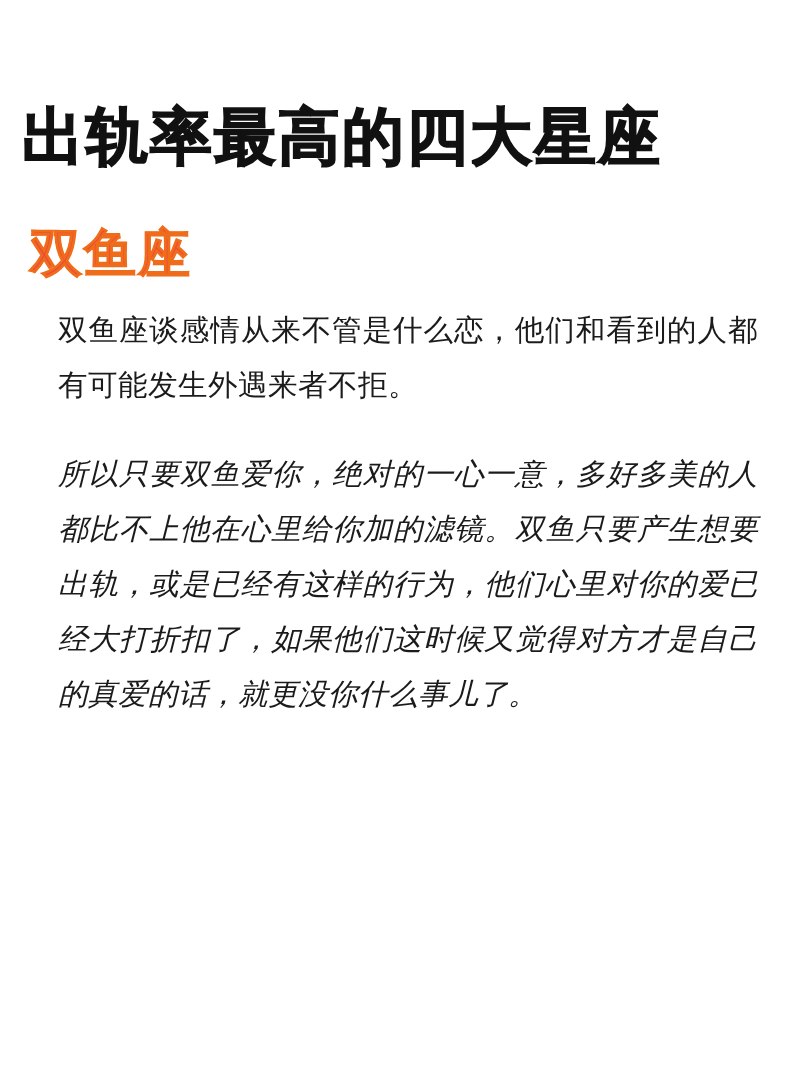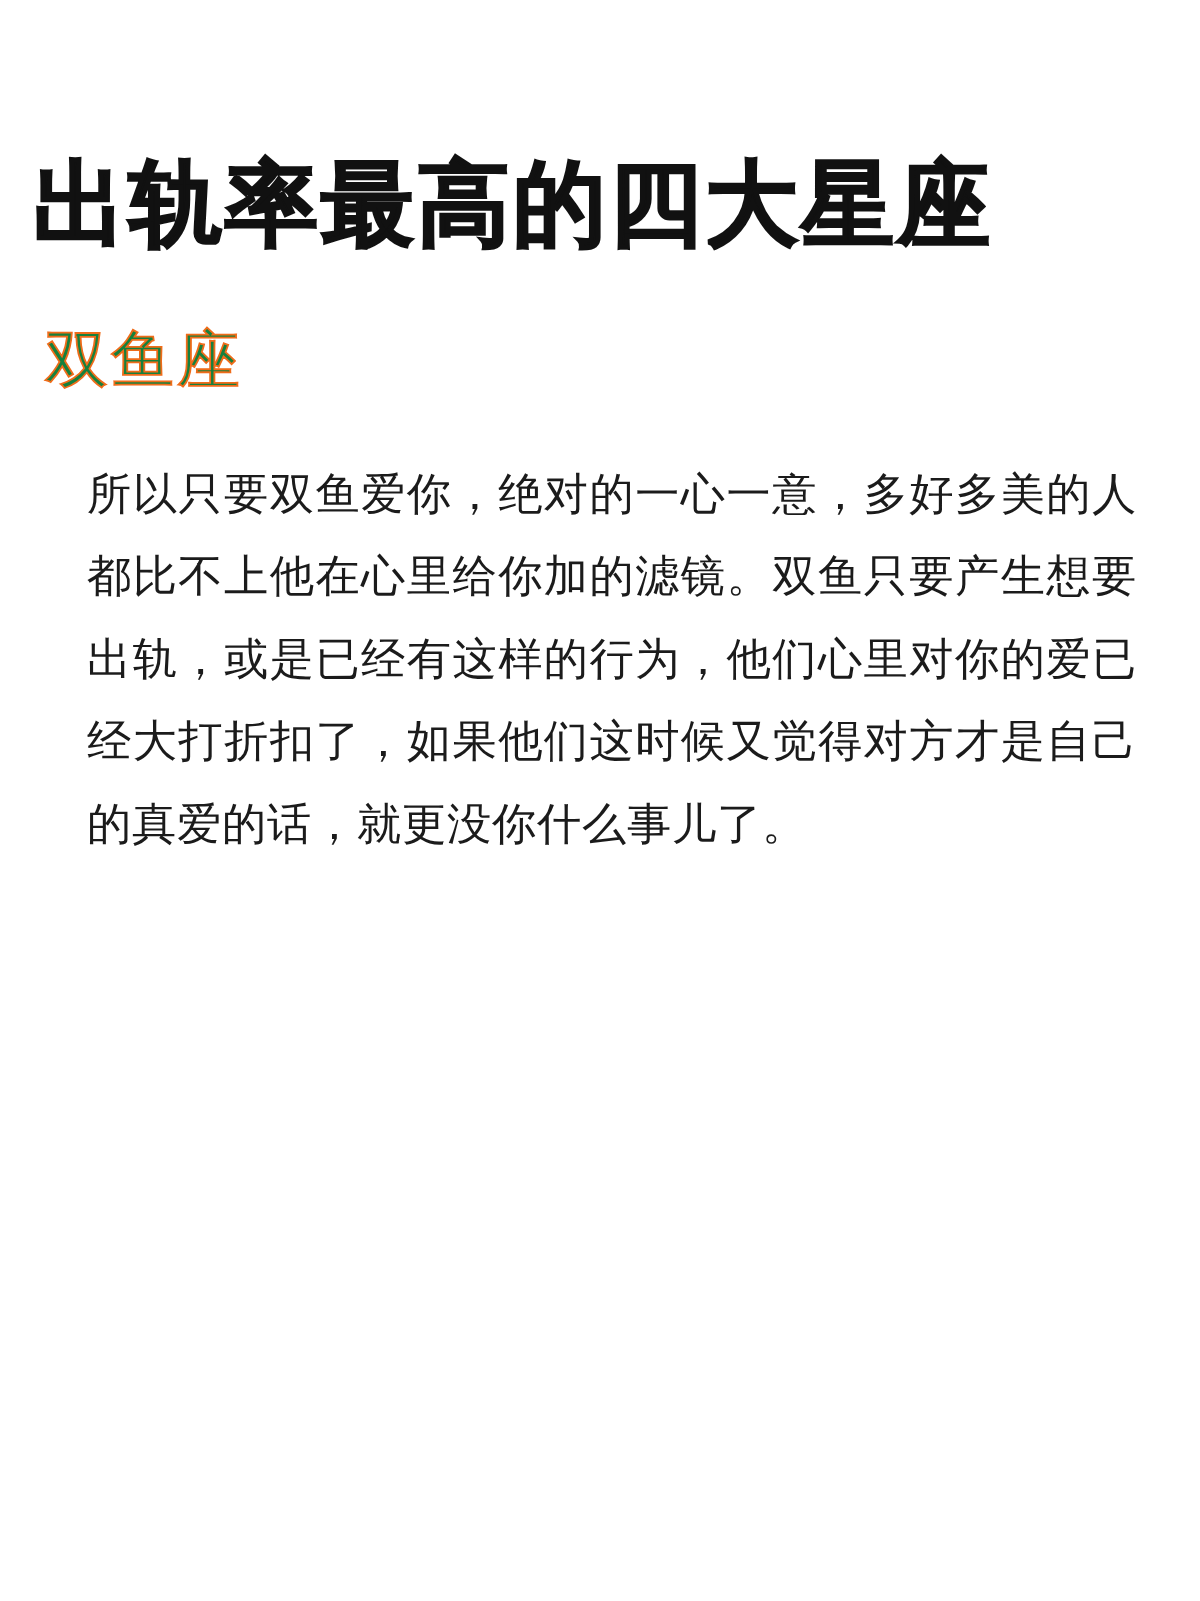--- a/index.html
+++ b/index.html
@@ -32,53 +32,55 @@
     font-weight: 700;
     letter-spacing: 2px;
     color: #111111;
     -webkit-text-stroke: 1.5px #111111;
     white-space: nowrap;
   }
   .subtitle {
     position: absolute;
     left: 30px;
     top: 138px;
-    font-size: 42px;
-    font-weight: 400;
+    font-size: 52px;
+    font-weight: 700;
     line-height: 1.1;
     letter-spacing: 2px;
-    color: #15803d;
+    color: #ef4444;
     -webkit-text-stroke: 1.2px #ef6c1a;
   }
   .body-text {
     position: absolute;
     left: 58px;
     top: 258px;
     width: 700px;
   }
   .para {
     font-size: 29.5px;
     line-height: 55px;
     letter-spacing: 0.5px;
     color: #1b1b1b;
     margin: 0 0 34px 0;
     text-align: justify;
     text-justify: inter-character;
     font-weight: 400;
   }
   .para:last-child {
     margin-bottom: 0;
+    font-style: italic;
   }
 </style>
 </head>
 <body>
 
 <div class="page">
 
   <h1 class="title">出轨率最高的四大星座</h1>
 
   <h2 class="subtitle">双鱼座</h2>
 
   <div class="body-text">
+    <p class="para">双鱼座谈感情从来不管是什么恋，他们和看到的人都有可能发生外遇来者不拒。</p>
     <p class="para">所以只要双鱼爱你，绝对的一心一意，多好多美的人都比不上他在心里给你加的滤镜。双鱼只要产生想要出轨，或是已经有这样的行为，他们心里对你的爱已经大打折扣了，如果他们这时候又觉得对方才是自己的真爱的话，就更没你什么事儿了。</p>
   </div>
 
 </div>
 
 </body></html>

